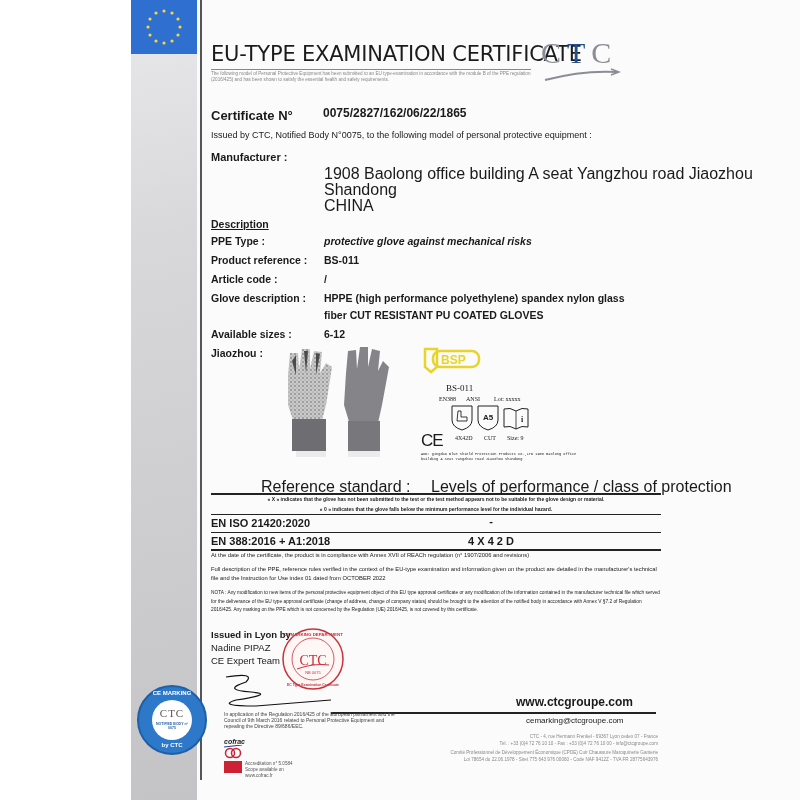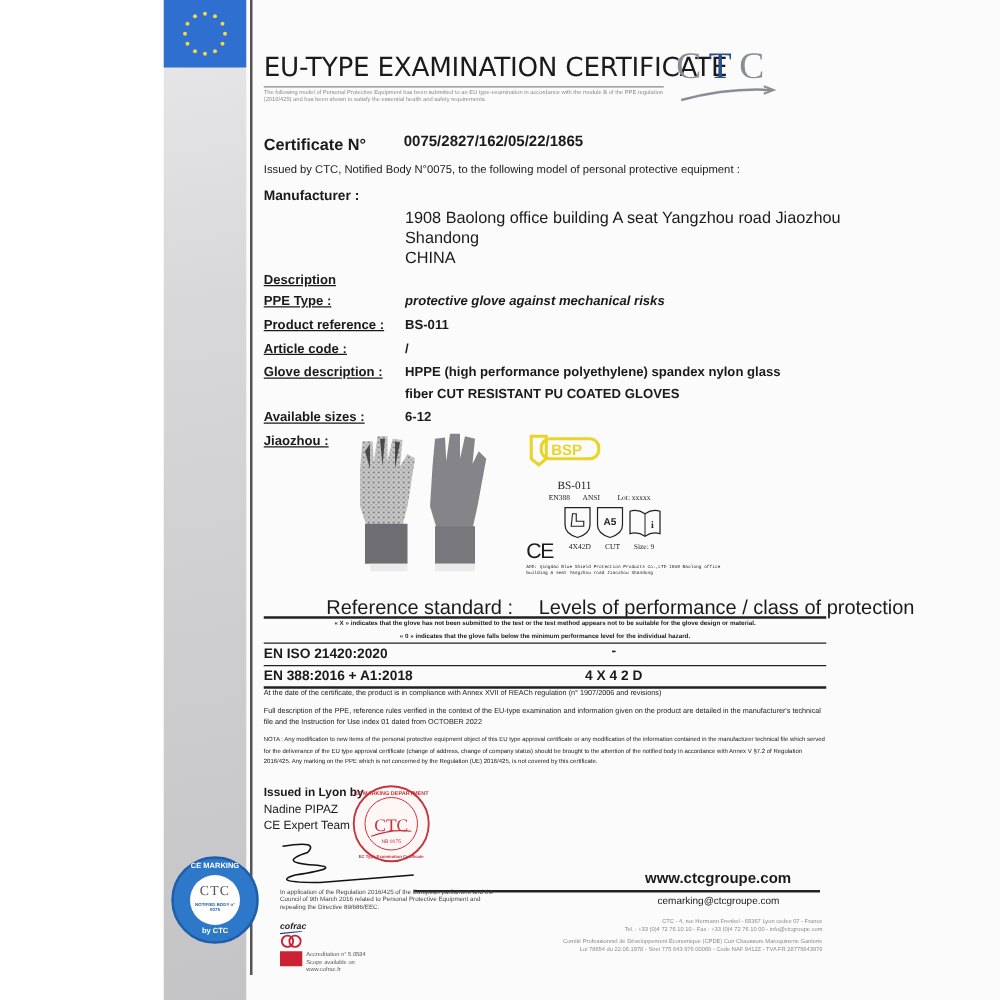--- a/index.html
+++ b/index.html
@@ -25,24 +25,24 @@
   .ctc-logo { position: absolute; left: 410px; top: 36px; font-family: "Liberation Serif", serif; font-size: 30px; color: #8a8d95; letter-spacing: 6px; }
   .ctc-logo .t { color: #24508f; }
   .ctc-logo svg { position: absolute; left: 2px; top: 32px; }
   .title-rule { position: absolute; left: 80px; top: 69px; width: 320px; height: 1px; background: #888; }
   .intro { position: absolute; left: 80px; top: 71px; width: 330px; font-size: 4.6px; line-height: 6px; color: #888; }
   .cert-lbl { position: absolute; left: 80px; top: 108px; font-size: 13px; font-weight: bold; }
   .cert-num { position: absolute; left: 192px; top: 106px; font-size: 12px; font-weight: bold; }
   .issued { position: absolute; left: 80px; top: 130px; font-size: 9px; }
   .mfr-lbl { position: absolute; left: 80px; top: 151px; font-size: 11px; font-weight: bold; }
   .mfr-name { position: absolute; left: 193px; top: 150px; font-size: 11px; font-weight: bold; }
-  .mfr-addr { position: absolute; left: 193px; top: 166px; font-size: 13px; line-height: 16px; }
+  .mfr-addr { position: absolute; left: 193px; top: 166px; font-size: 16px; line-height: 16px; }
 
   .desc-h { position: absolute; left: 80px; top: 218px; font-size: 10.5px; font-weight: bold; text-decoration: underline; }
-  .field { position: absolute; left: 80px; font-size: 10.5px; font-weight: bold; text-decoration: underline; }
+  .field { position: absolute; left: 80px; font-size: 10.5px; font-weight: bold; }
   .fval { position: absolute; left: 193px; font-size: 10.5px; font-weight: bold; }
   .italic { font-style: italic; }
 
   .gloves { position: absolute; left: 135px; top: 345px; width: 125px; height: 130px; }
   .bsp-card { position: absolute; left: 290px; top: 345px; width: 170px; height: 125px; }
   .bsp-logo { position: absolute; left: 0; top: 0; width: 60px; height: 30px; }
   .bsp-ref { position: absolute; left: 25px; top: 38px; font-family: "Liberation Serif", serif; font-size: 9px; }
   .std-labels { position: absolute; left: 18px; top: 51px; width: 150px; font-family: "Liberation Serif", serif; font-size: 6px; }
   .std-labels span { position: absolute; }
   .ce-mark { position: absolute; left: 0; top: 62px; font-size: 17px; font-family: "Liberation Sans", sans-serif; letter-spacing: -1px; margin-top: 24px; }
@@ -115,21 +115,21 @@
     <span>C</span><span class="t">T</span><span>C</span>
     <svg width="78" height="14" viewBox="0 0 78 14">
       <path d="M2 12 Q40 2 74 4" stroke="#8a8d95" stroke-width="2" fill="none"></path>
       <path d="M68 1 L76 4 L68 7" stroke="#8a8d95" stroke-width="1.5" fill="none"></path>
     </svg>
   </div>
   <div class="title-rule"></div>
   <div class="intro">The following model of Personal Protective Equipment has been submitted to an EU type-examination in accordance with the module B of the PPE regulation (2016/425) and has been shown to satisfy the essential health and safety requirements.</div>
 
   <div class="cert-lbl">Certificate  N°</div>
-  <div class="cert-num">0075/2827/162/05/22/1865</div>
+  <div class="cert-num">0075/2827/162/06/22/1865</div>
   <div class="issued">Issued by CTC, Notified Body N°0075, to the following model of personal protective equipment :</div>
 
   <div class="mfr-lbl">Manufacturer :</div>
   <div class="mfr-addr">
     <div>1908 Baolong office building A seat Yangzhou road Jiaozhou</div>
     <div>Shandong</div>
     <div>CHINA</div>
   </div>
 
   <div class="desc-h">Description</div>

